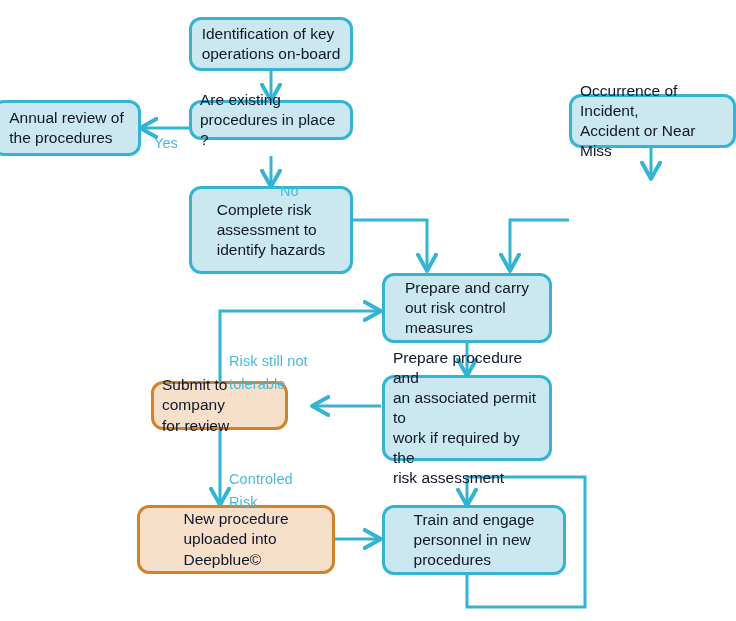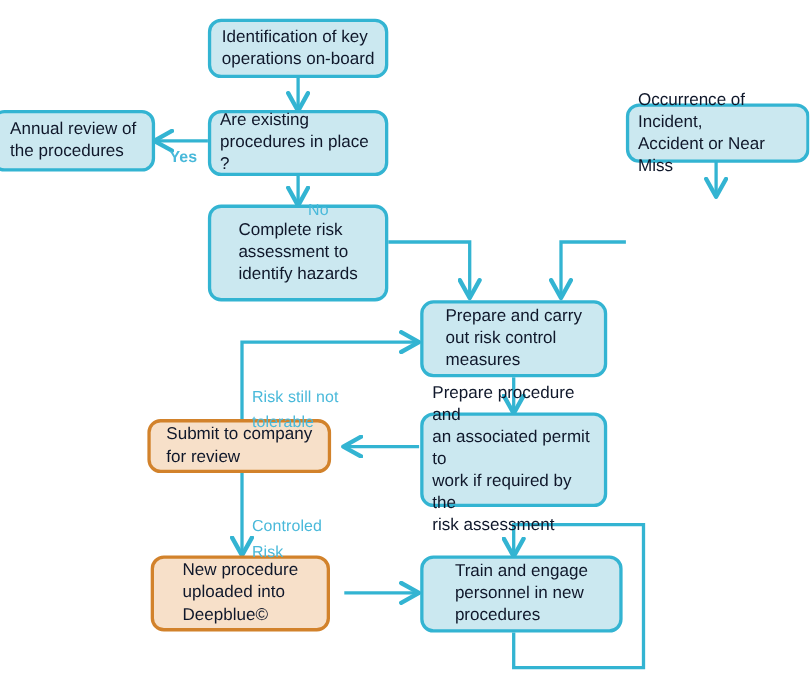--- a/index.html
+++ b/index.html
@@ -98,21 +98,21 @@
   <div class="node blue" style="left:189px; top:17px; width:164px; height:54px;">
     <span>Identification of key
 operations on-board</span>
   </div>
 
   <div class="node blue" style="left:-8px; top:100px; width:149px; height:56px;">
     <span>Annual review of
 the procedures</span>
   </div>
 
-  <div class="node blue" style="left:189px; top:100px; width:164px; height:60px;">
+  <div class="node blue" style="left:189px; top:100px; width:164px; height:40px;">
     <span>Are existing
 procedures in place ?</span>
   </div>
 
   <div class="node blue" style="left:569px; top:94px; width:167px; height:54px;">
     <span>Occurrence of Incident,
 Accident or Near Miss</span>
   </div>
 
   <div class="node blue" style="left:189px; top:186px; width:164px; height:88px;">
@@ -121,45 +121,45 @@
 identify hazards</span>
   </div>
 
 
   <div class="node blue" style="left:382px; top:273px; width:170px; height:70px;">
     <span>Prepare and carry
 out risk control
 measures</span>
   </div>
 
-  <div class="node orange" style="left:134px; top:381px; width:167px; height:49px;">
+  <div class="node orange" style="left:151px; top:381px; width:137px; height:49px;">
     <span>Submit to company
 for review</span>
   </div>
 
   <div class="node blue" style="left:382px; top:375px; width:170px; height:86px;">
     <span>Prepare procedure and
 an associated permit to
 work if required by the
 risk assessment</span>
   </div>
 
-  <div class="node orange" style="left:137px; top:505px; width:163px; height:69px;">
+  <div class="node orange" style="left:137px; top:505px; width:198px; height:69px;">
     <span>New procedure
 uploaded into
 Deepblue©</span>
   </div>
 
   <div class="node blue" style="left:382px; top:505px; width:184px; height:70px;">
     <span>Train and engage
 personnel in new
 procedures</span>
   </div>
 
-  <div class="edge-label" style="left:154px; top:110px;font-weight:bold;">
+  <div class="edge-label" style="left:154px; top:110px;">
     <span>Yes</span>
   </div>
 
   <div class="edge-label" style="left:280px; top:158px;">
     <span>No</span>
   </div>
 
   <div class="edge-label" style="left:229px; top:328px;">
     <span>Risk still not
 tolerable</span>

